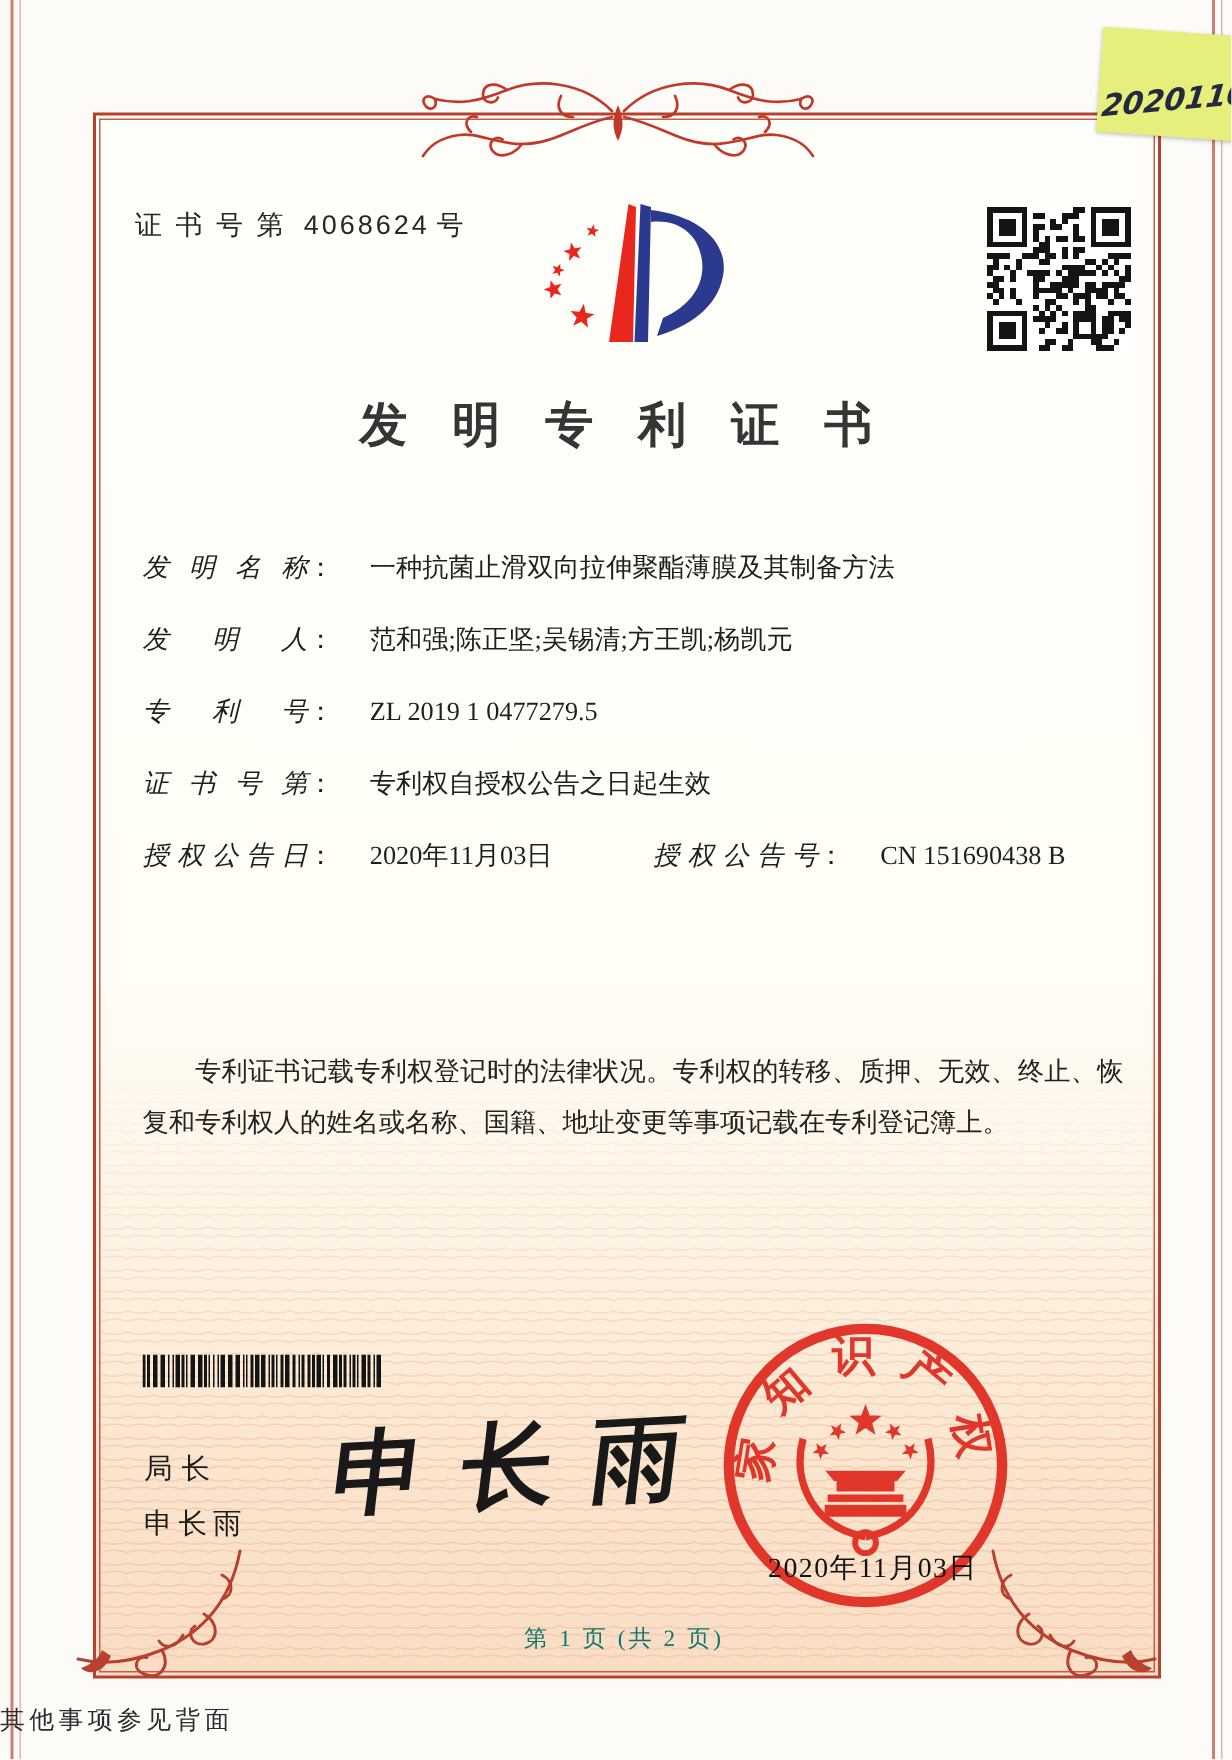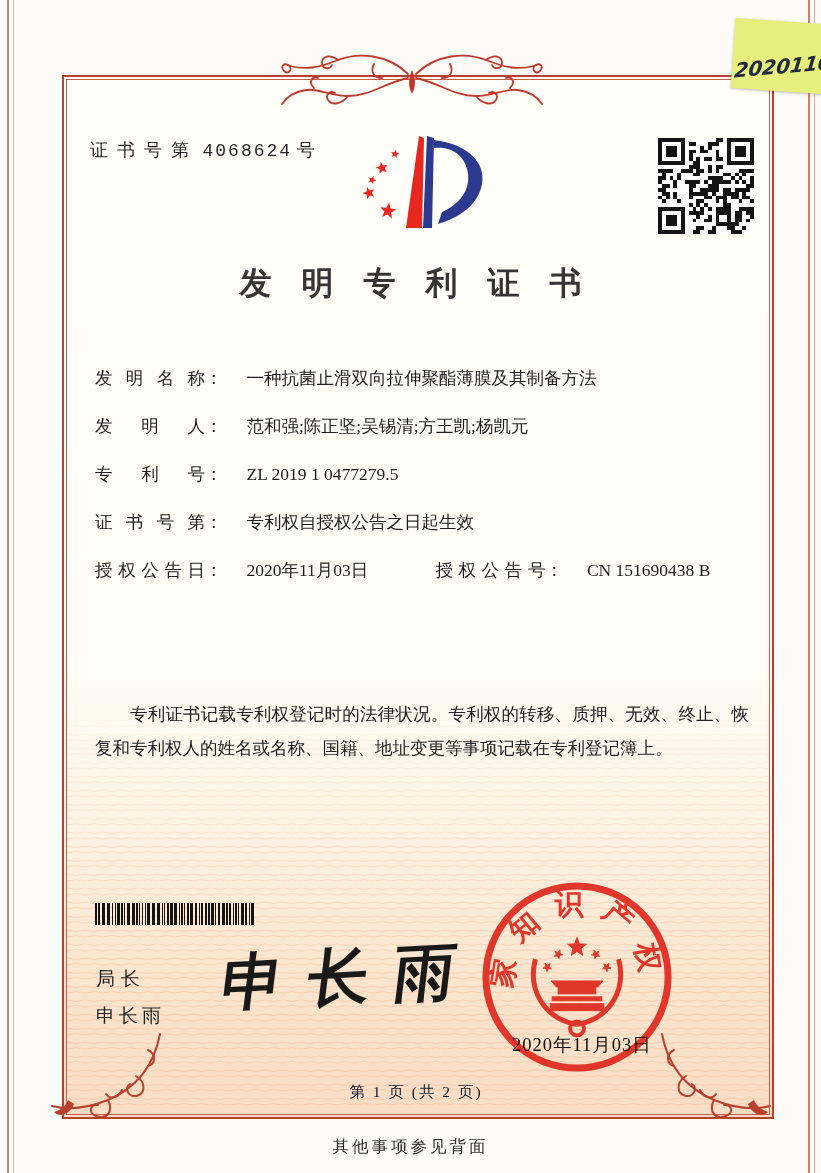--- a/index.html
+++ b/index.html
@@ -16,50 +16,50 @@
              -webkit-mask-image:linear-gradient(180deg,transparent 0,rgba(0,0,0,.55) 35%,#000 70%);
              mask-image:linear-gradient(180deg,transparent 0,rgba(0,0,0,.55) 35%,#000 70%);}
   .flourish{position:absolute;pointer-events:none;}
 
   .sticky{position:absolute;left:733px;top:22px;width:120px;height:70px;background:#e6ee7c;
           box-shadow:0 1px 3px rgba(0,0,0,.25);transform:rotate(4deg);}
   .sticky-text{position:absolute;left:2px;top:30px;font-family:"DejaVu Sans",sans-serif;font-style:italic;
           font-weight:bold;font-size:20px;color:#232a40;transform:rotate(-9deg) skewX(-12deg);white-space:nowrap;}
 
   .cert-no{position:absolute;left:90px;top:138px;font-size:18px;color:#262626;}
-  .cert-no .sp{letter-spacing:9px;} .cert-no .num{letter-spacing:2px;font-family:Liberation Mono, monospace;text-align:right;}
+  .cert-no .sp{letter-spacing:9px;} .cert-no .num{letter-spacing:2px;font-family:Liberation Sans, sans-serif;text-align:right;}
 
   .logo{position:absolute;left:338px;top:118px;}
   .qr{position:absolute;left:658px;top:138px;}
 
   .title{position:absolute;left:0;right:0;top:262px;text-align:center;font-size:32px;font-weight:700;
          color:#353535;letter-spacing:30px;}
   .title span{display:inline-block;transform:translateX(15px);}
 
   .fields{position:absolute;left:95px;top:367px;width:656px;display:flex;flex-direction:column;gap:26px;font-size:17.5px;}
   .frow{line-height:22px;white-space:nowrap;}
-  .flabel{display:inline-block;width:110px;text-align:justify;text-align-last:justify;vertical-align:top;}
+  .flabel{display:inline-block;width:110px;text-align:justify;text-align-last:justify;vertical-align:top;font-style:italic;}
   .fcolon{display:inline-block;}
   .fvalue{margin-left:24px;}
   .grant-left{display:inline-block;width:336px;}
 
   .paras{position:absolute;left:95px;top:698px;width:654px;font-size:17.5px;line-height:1.92;
          text-align:justify;color:#222;}
   .paras p{margin:0;text-indent:2em;}
 
   .barcode{position:absolute;left:95px;top:903px;}
   .officer-title{position:absolute;left:96px;top:966px;font-size:19px;letter-spacing:6px;color:#1d1d1d;}
   .officer-name{position:absolute;left:96px;top:1003px;font-size:19px;letter-spacing:4px;color:#1d1d1d;}
   .signature{position:absolute;left:222px;top:935px;font-size:62px;font-weight:600;color:#191919;
              letter-spacing:24px;transform:rotate(-3deg) skewX(-10deg);white-space:nowrap;}
   .seal{position:absolute;left:478px;top:878px;}
   .seal-date{position:absolute;left:512px;top:1032px;font-size:18.5px;color:#111;letter-spacing:1px;z-index:5;}
 
-  .pagination{position:absolute;left:62px;width:708px;top:1082px;text-align:center;font-size:15.5px;letter-spacing:2px;color:#0f172a;}
-  .footer-note{position:absolute;left:0;right:0;top:1136px;text-align:center;font-size:16.5px;letter-spacing:3px;color:#2b2b2b;}
+  .pagination{position:absolute;left:62px;width:708px;top:1082px;text-align:center;font-size:15.5px;letter-spacing:2px;color:#0f766e;}
+  .footer-note{position:absolute;left:0;right:0;top:1136px;text-align:left;font-size:16.5px;letter-spacing:3px;color:#2b2b2b;}
 </style>
 </head>
 <body>
 
 <div class="page">
 
   <div class="edge-line edge-left"></div>
   <div class="edge-line edge-right"></div>
 
   <div class="frame">

